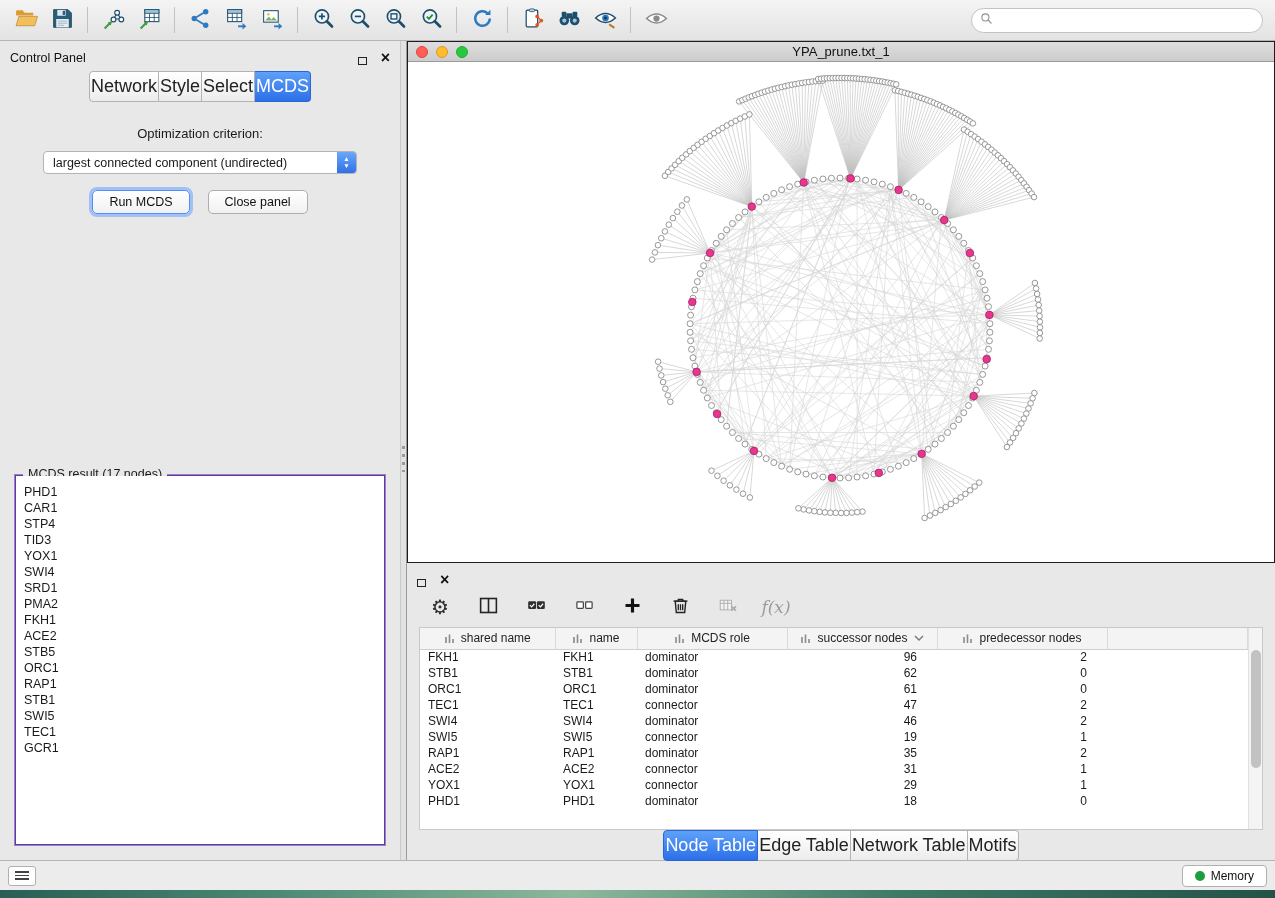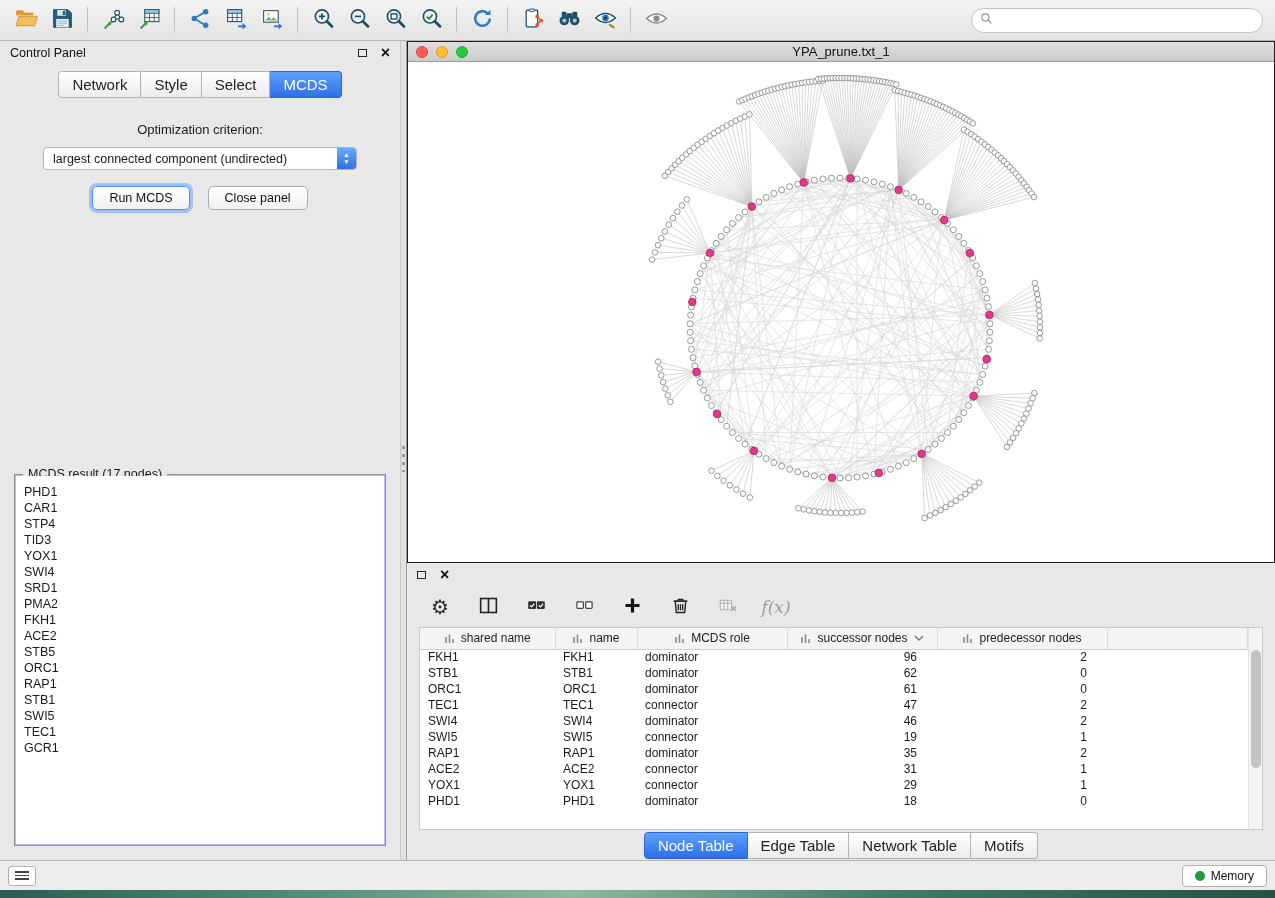--- a/index.html
+++ b/index.html
@@ -20,46 +20,46 @@
 
   
   .main { display:flex; height:819px; }
   .control-panel { width:400px; background:#e8e8e8; display:flex; flex-direction:column; }
   .v-splitter { width:7px; background:#e2e2e2; border-left:1px solid #c9c9c9; border-right:1px solid #9a9a9a; position:relative; }
   .v-splitter .grip { position:absolute; top:405px; left:1px; width:3px; height:26px;
     background:repeating-linear-gradient(#9a9a9a 0 3px, transparent 3px 8px); }
   .right-col { flex:1; display:flex; flex-direction:column; background:#86efac; }
 
   
-  .panel-header { height:24px; display:flex; align-items:center; padding:0 10px; font-size:12.5px; color:#111; }
+  .panel-header { height:24px; display:flex; align-items:flex-end; padding:0 10px; font-size:12.5px; color:#111; }
   .ph-title { flex:1; }
   .ph-float { width:9px; height:8px; border:1.5px solid #222; margin-right:14px; }
   .ph-close { font-size:16px; font-weight:bold; line-height:14px; color:#111; }
 
   
   .cp-tabsband { text-align:center; padding:6px 0 8px; }
   .seg { display:inline-flex; }
-  .seg .tab { padding:4px 13px; font-size:15px; color:#222; background:linear-gradient(#ffffff,#ececec);
+  .seg .tab { padding:4px 1px; font-size:18px; color:#222; background:linear-gradient(#ffffff,#ececec);
     border:1px solid #b3b3b3; border-left:none; }
   .seg .tab:first-child { border-left:1px solid #b3b3b3; border-radius:4px 0 0 4px; }
   .seg .tab:last-child { border-radius:0 4px 4px 0; }
   .seg .tab.active { background:linear-gradient(#5ea1f8,#2c6fe9); color:#fff; border-color:#2c64d4; }
   .opt-label { text-align:center; font-size:13px; margin:16px 0 10px; }
   .popup-row { text-align:center; }
   .popup { display:inline-flex; align-items:center; width:314px; height:23px; border:1px solid #b4b4b4;
     border-radius:4px; background:#fff; overflow:hidden; }
   .popup .val { flex:1; padding:0 9px; font-size:12.5px; text-align:left; white-space:nowrap; }
   .popup .step { width:19px; height:23px; background:linear-gradient(#6cabfa,#2e6de6); color:#fff;
     display:flex; flex-direction:column; align-items:center; justify-content:center; font-size:6.5px; line-height:6.5px; }
   .btn-row { text-align:center; margin-top:16px; display:flex; justify-content:center; gap:18px; }
   .btn { height:24px; padding:4px 16px; font-size:12.5px; font-family:inherit; color:#111;
     background:linear-gradient(#ffffff,#f1f1f1); border:1px solid #adadad; border-radius:5px; }
   .btn.focused { border-color:#4d90fe; box-shadow:0 0 0 3px rgba(77,144,254,.45); }
   .cp-fill { flex:1; }
-  .groupbox { margin:0 14px 14px; height:372px; border:1px solid #8f8f8f; background:#c4b5fd; position:relative; }
+  .groupbox { margin:0 14px 14px; height:372px; border:1px solid #8f8f8f; background:#6d28d9; position:relative; }
   .groupbox .legend { position:absolute; top:-8px; left:8px; background:#e8e8e8; padding:0 5px; font-size:12.5px; }
   .mcds-list { position:absolute; inset:1px; overflow:hidden; padding:8px 0 0 8px; background:#fff; }
   .mcds-item { font-size:12.5px; line-height:16px; }
 
   
   .network-window { height:522px; border:1px solid #1d1d1d; background:#fff; display:flex; flex-direction:column; }
   .net-titlebar { height:20px; background:linear-gradient(#dedede,#cccccc); border-bottom:1px solid #9b9b9b;
     display:flex; align-items:center; position:relative; }
   .lights { display:flex; gap:8px; margin-left:8px; }
   .light { width:12px; height:12px; border-radius:50%; }

